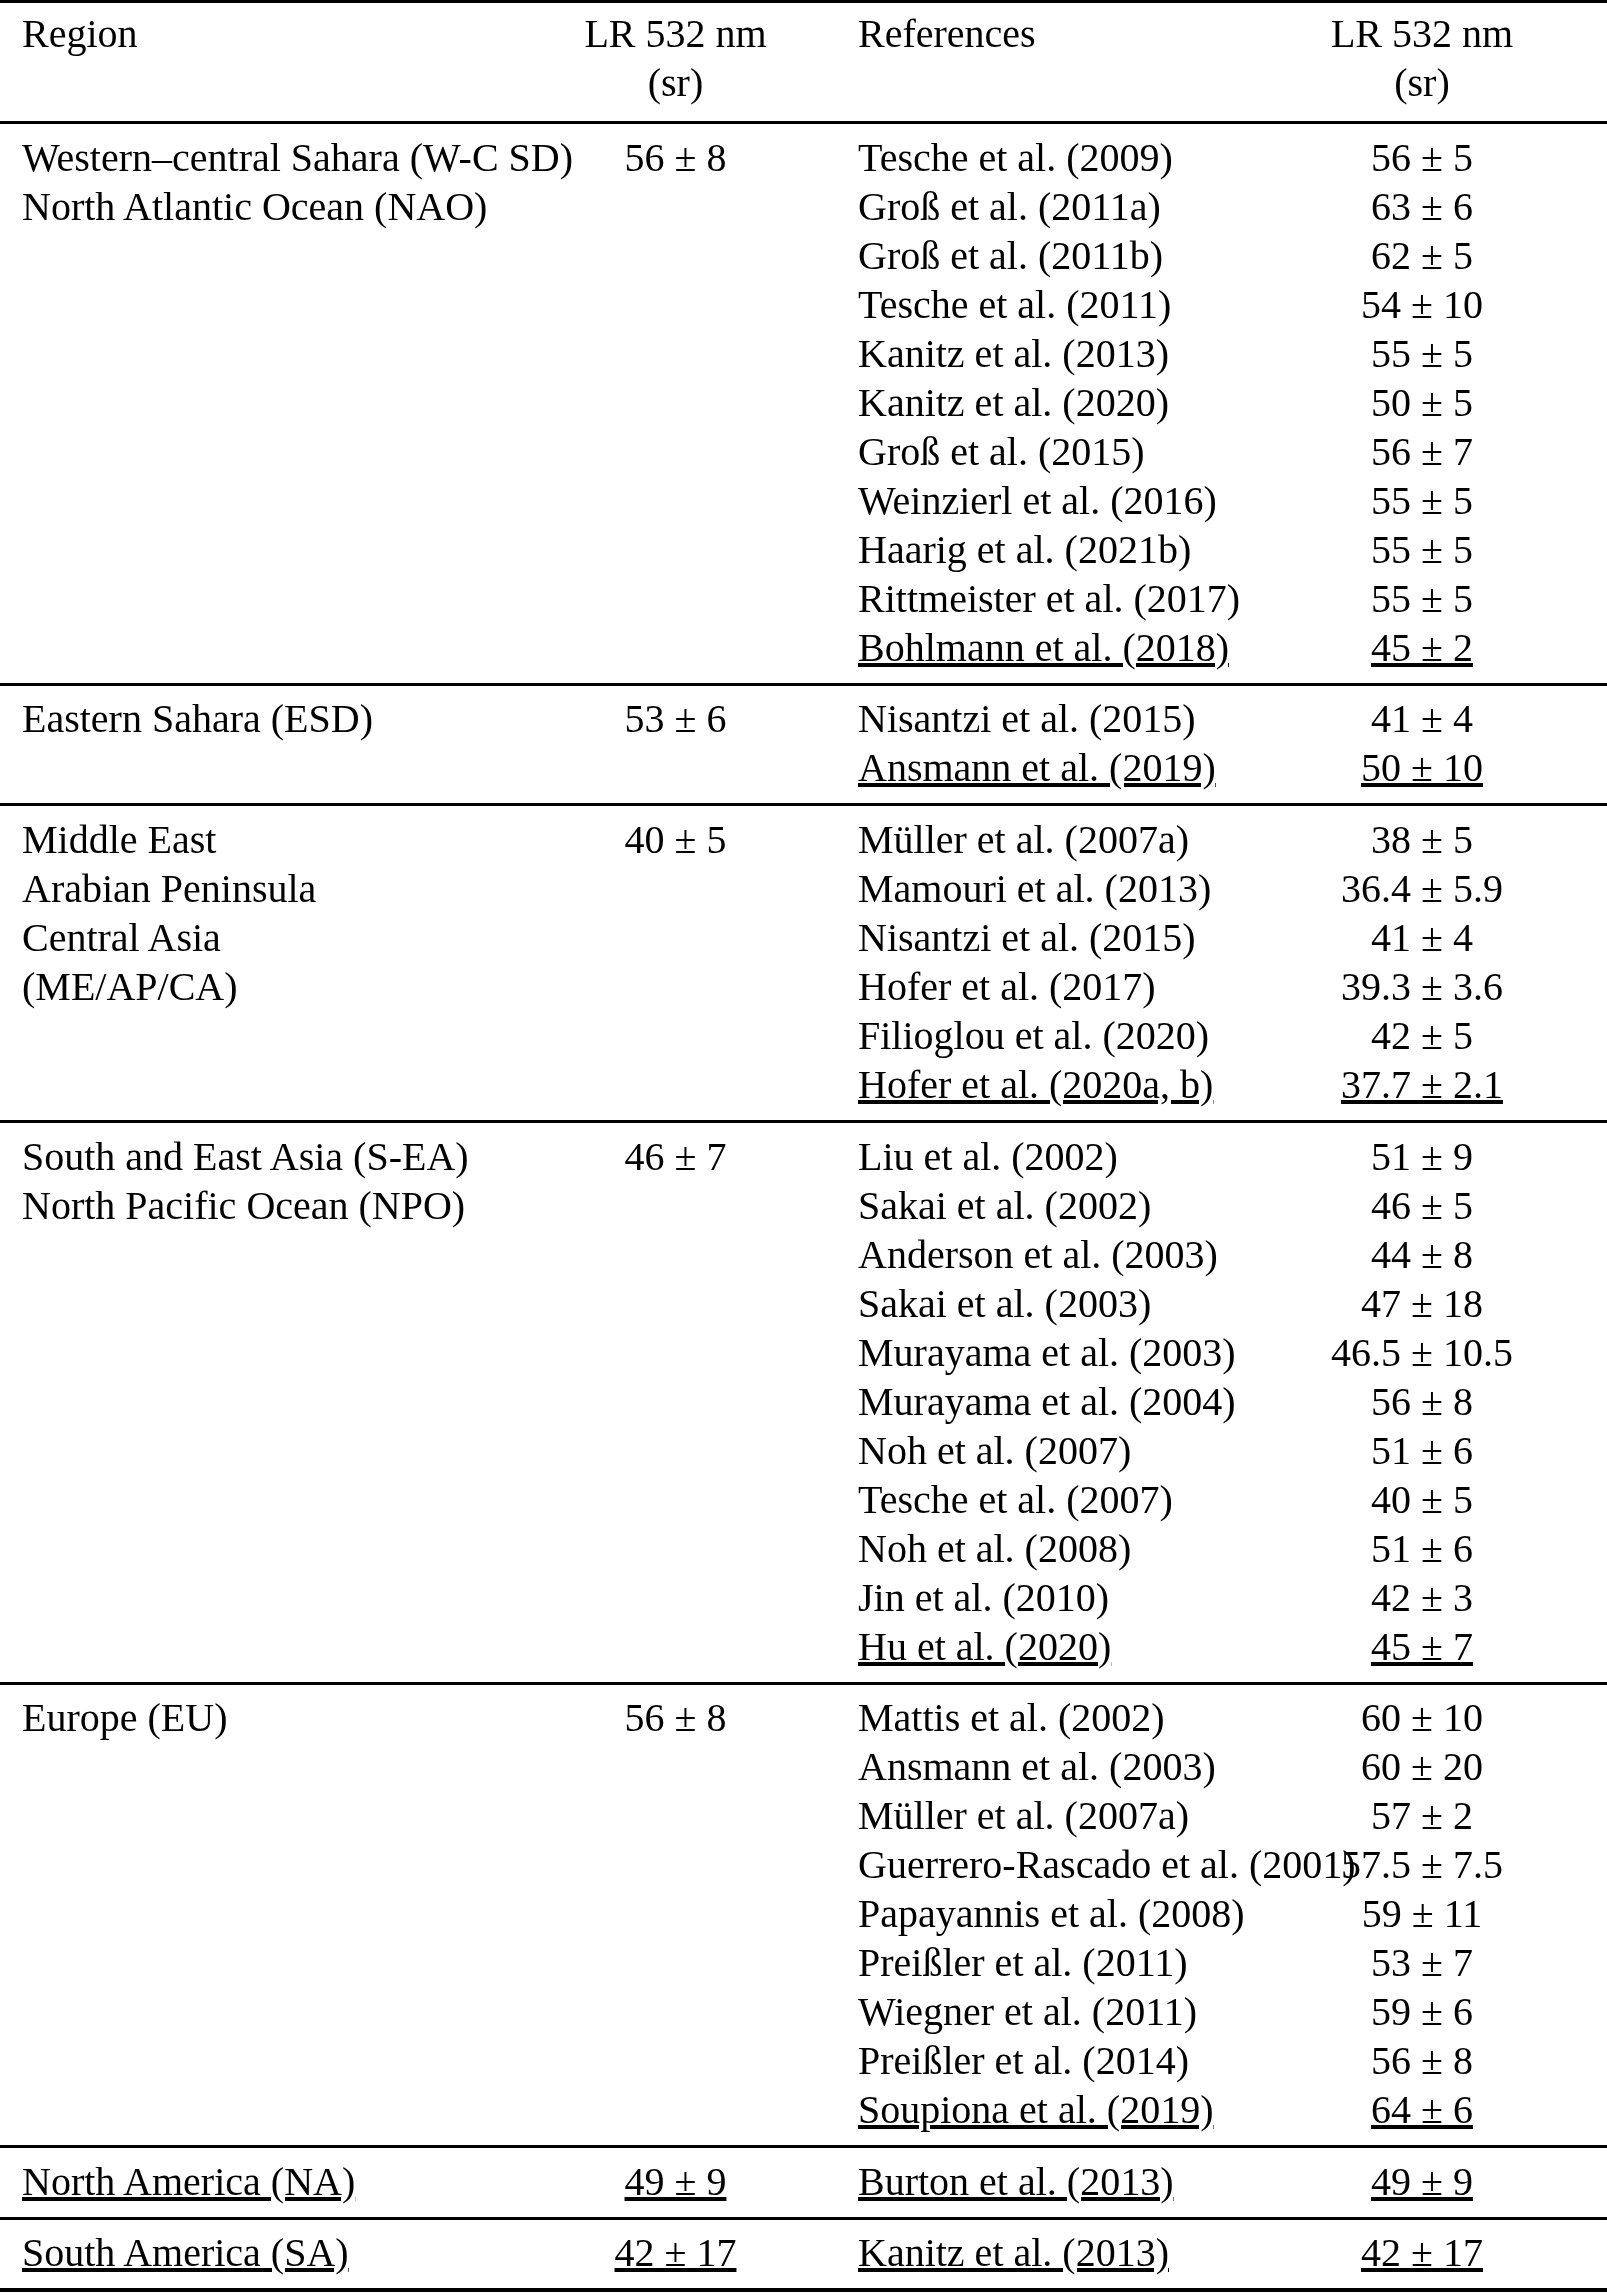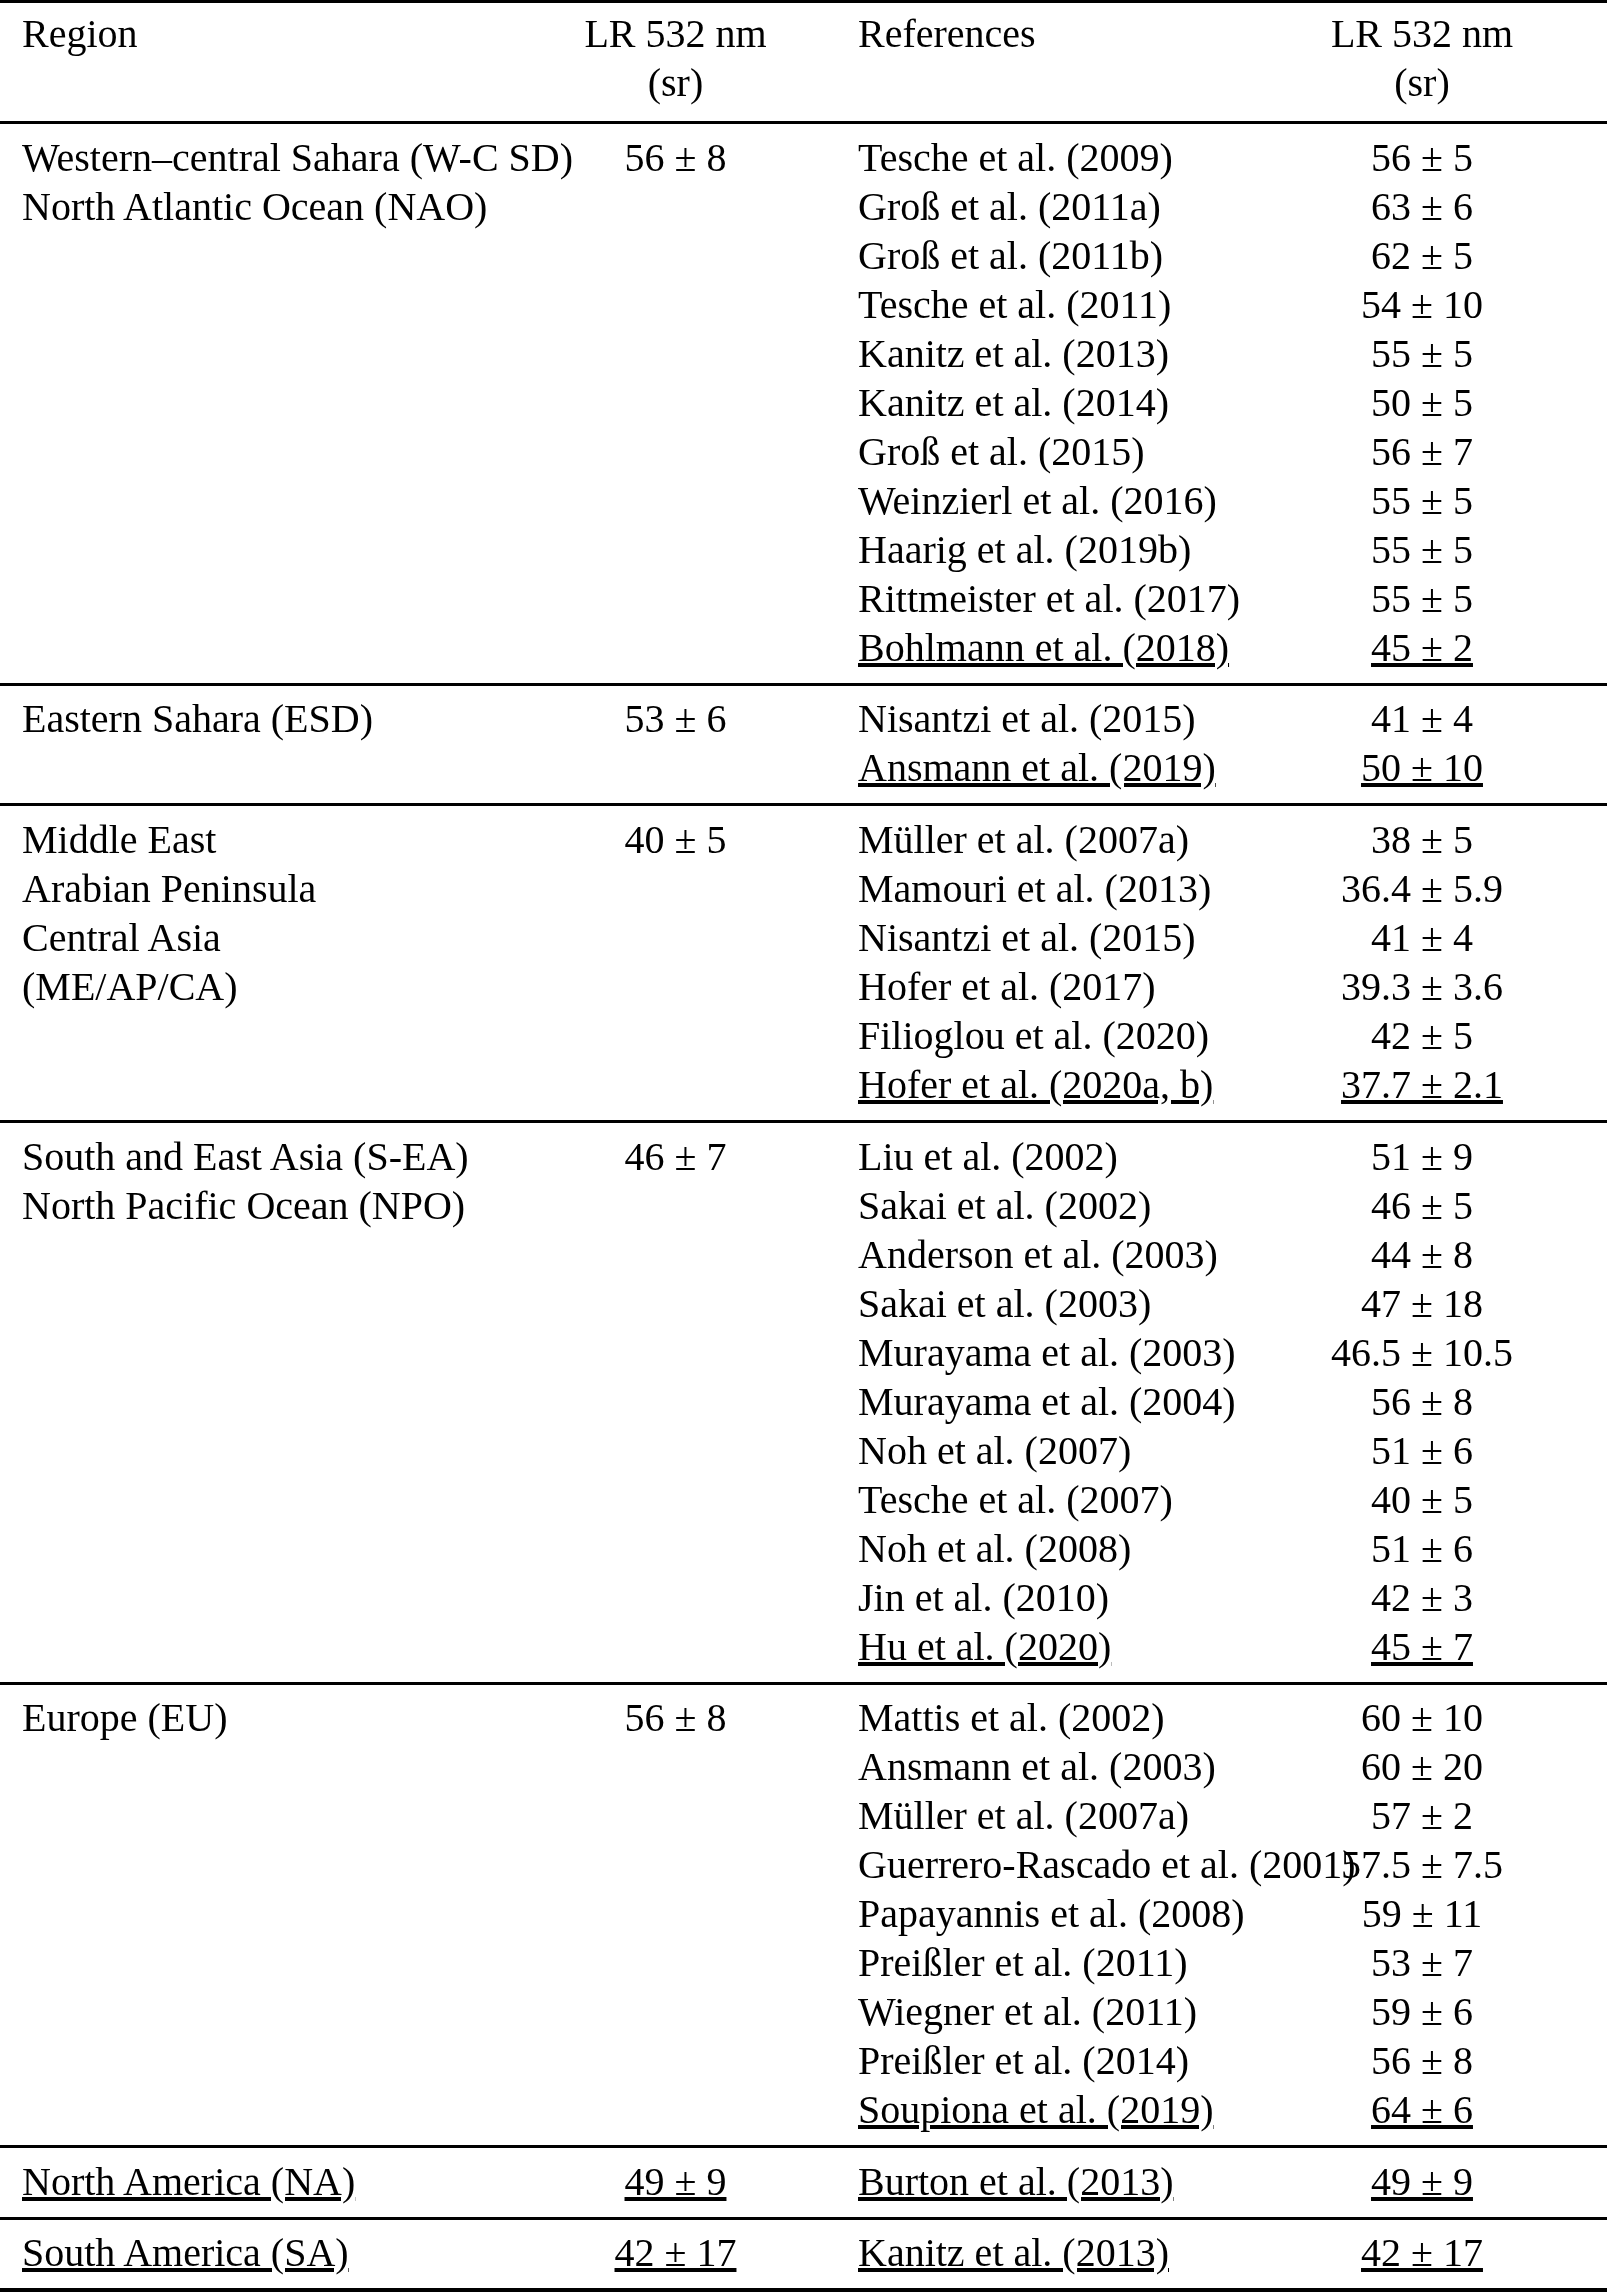--- a/index.html
+++ b/index.html
@@ -98,33 +98,33 @@
       </tr>
       <tr>
         <td class="cell-ref a-left">Tesche et al. (2011)</td>
         <td class="cell-reflr a-right">54 ± 10</td>
       </tr>
       <tr>
         <td class="cell-ref a-left">Kanitz et al. (2013)</td>
         <td class="cell-reflr a-right">55 ± 5</td>
       </tr>
       <tr>
-        <td class="cell-ref a-left">Kanitz et al. (2014)</td>
+        <td class="cell-ref a-left">Kanitz et al. (2020)</td>
         <td class="cell-reflr a-right">50 ± 5</td>
       </tr>
       <tr>
         <td class="cell-ref a-left">Groß et al. (2015)</td>
         <td class="cell-reflr a-right">56 ± 7</td>
       </tr>
       <tr>
         <td class="cell-ref a-left">Weinzierl et al. (2016)</td>
         <td class="cell-reflr a-right">55 ± 5</td>
       </tr>
       <tr>
-        <td class="cell-ref a-left">Haarig et al. (2019b)</td>
+        <td class="cell-ref a-left">Haarig et al. (2021b)</td>
         <td class="cell-reflr a-right">55 ± 5</td>
       </tr>
       <tr>
         <td class="cell-ref a-left">Rittmeister et al. (2017)</td>
         <td class="cell-reflr a-right">55 ± 5</td>
       </tr>
       <tr class="g-last">
         <td class="cell-ref a-left">Bohlmann et al. (2018)</td>
         <td class="cell-reflr a-right">45 ± 2</td>
       </tr>

